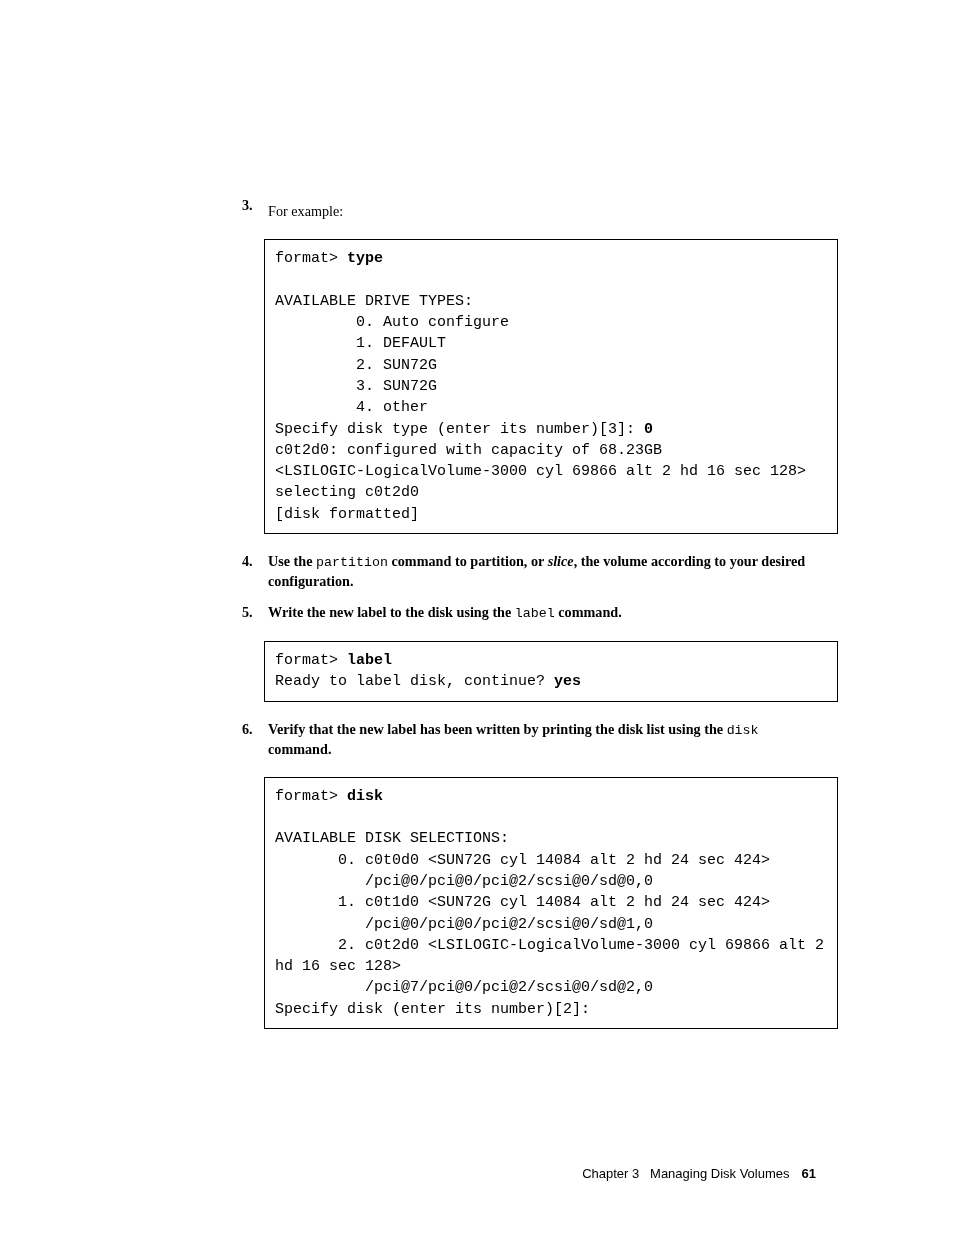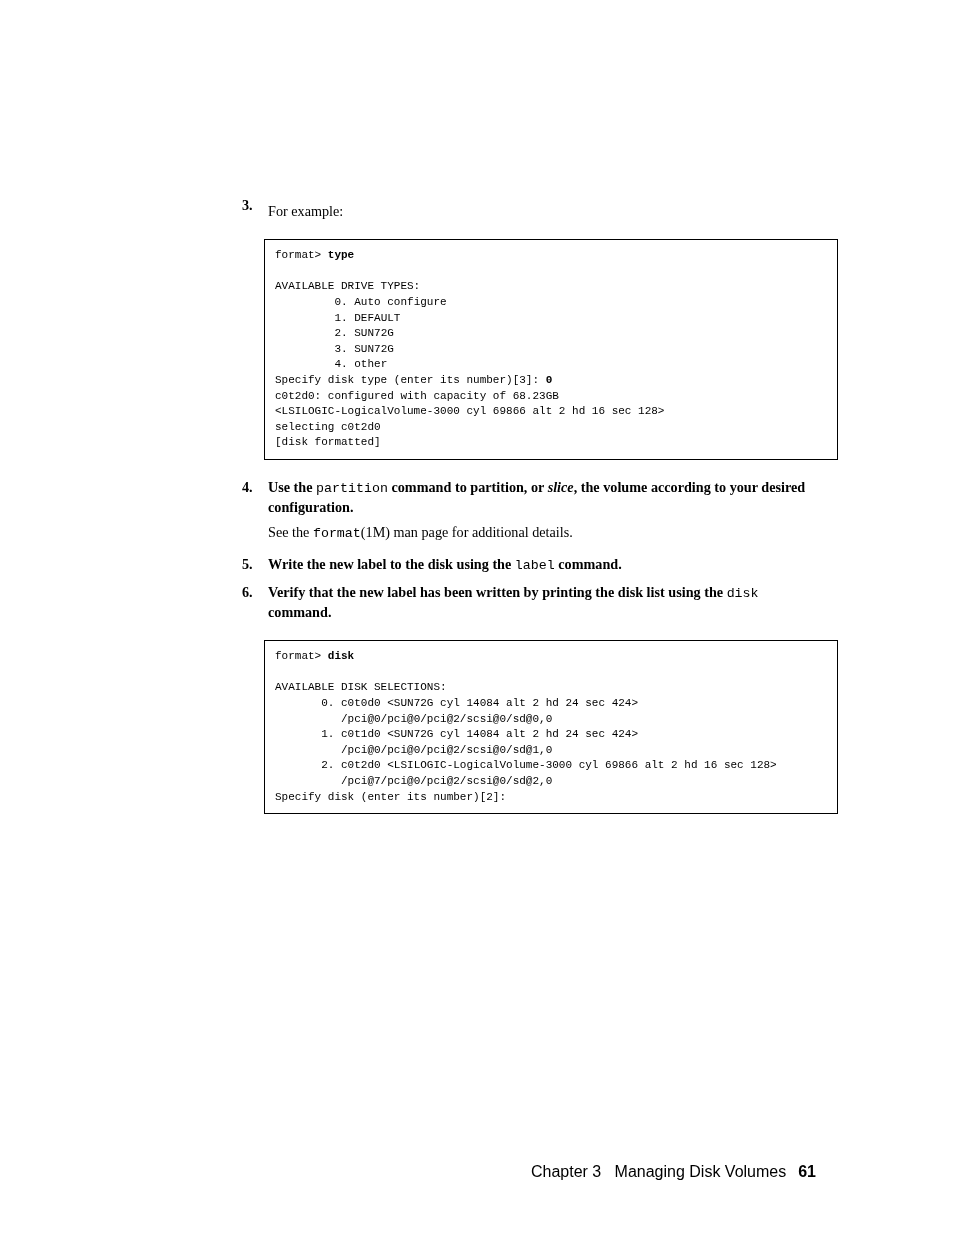--- a/index.html
+++ b/index.html
@@ -49,38 +49,38 @@
   .followup {
     margin-top: 6px;
     font-family: Georgia, serif;
   }
   .codebox {
     border: 1px solid #000;
     margin: 18px 0 18px -4px;
     width: 552px;
     padding: 8px 10px 8px 10px;
     font-family: "Courier New", monospace;
-    font-size: 11px;
+    font-size: 15px;
     line-height: 1.42;
     white-space: pre-wrap;
     word-break: break-word;
   }
   .codebox .b { font-weight: bold; }
   .note-block {
     margin-left: 36px;
     margin-top: 24px;
     font-family: Georgia, serif;
     line-height: 1.38;
   }
   .footer {
     position: absolute;
     bottom: 52px;
     right: 138px;
     font-family: Arial, Helvetica, sans-serif;
-    font-size: 16px;
+    font-size: 13px;
   }
   .footer .pnum {
     font-weight: bold;
     margin-left: 12px;
   }
 </style>
 </head>
 <body>
 
 <div class="page">
@@ -108,38 +108,37 @@
 <span>selecting c0t2d0</span>
 <span>[disk formatted]</span></div>
 
   <div class="step">
     <div class="step-row">
       <div class="step-num">4.</div>
       <div class="step-body">
         <div class="instr">
           <strong><span>Use the </span></strong><span class="mono-inline">partition</span><strong><span> command to partition, or </span><em>slice</em><span>, the volume according to your desired configuration.</span></strong>
         </div>
-        <div class="followup">
-          <span>See the </span><span class="mono-inline">format</span><span>(1M)</span><span> man page for additional details.</span>
-        </div>
       </div>
     </div>
   </div>
 
   <div class="step" style="margin-top:12px;">
     <div class="step-row">
       <div class="step-num">5.</div>
       <div class="step-body">
         <div class="instr">
           <strong><span>Write the new label to the disk using the </span></strong><span class="mono-inline">label</span><strong><span> command.</span></strong>
         </div>
       </div>
     </div>
   </div>
 
+  <div class="codebox"><span>format&gt; </span><span class="b">label</span>
+<span>Ready to label disk, continue? </span><span class="b">yes</span></div>
 
   <div class="step">
     <div class="step-row">
       <div class="step-num">6.</div>
       <div class="step-body">
         <div class="instr">
           <strong><span>Verify that the new label has been written by printing the disk list using the </span></strong><span class="mono-inline">disk</span><strong><span> command.</span></strong>
         </div>
       </div>
     </div>

